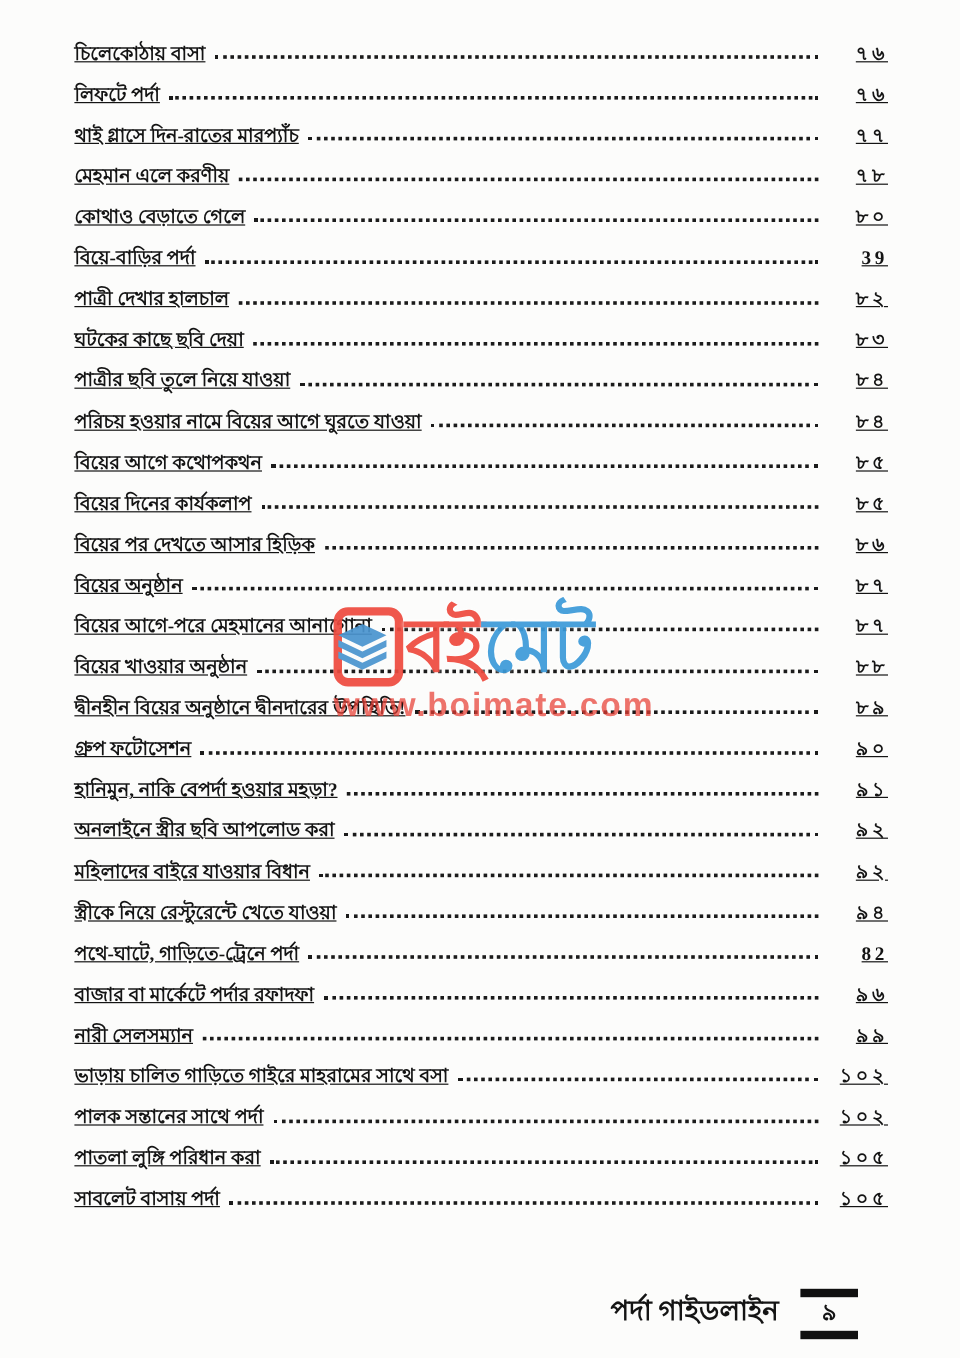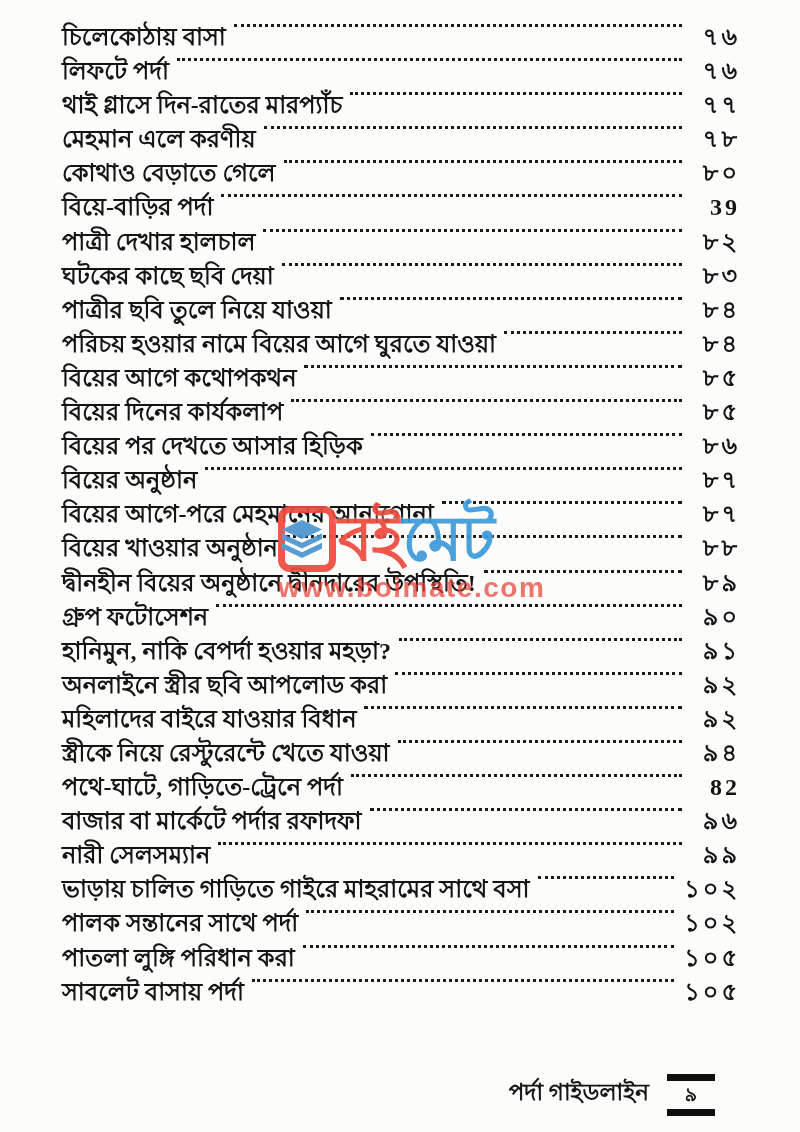--- a/index.html
+++ b/index.html
@@ -11,26 +11,27 @@
     font-family:"Liberation Serif", serif;
     color:#141414;
     overflow:hidden;
   }
   .toc {
     position:absolute;
     top:24px; left:62px; right:60px;
   }
   .row {
     display:flex;
-    align-items:flex-start;
+    align-items:flex-end;
     height:34.1px;
     box-sizing:border-box;
     padding-bottom:3px;
     font-weight:700;
-    font-size:24px;
+    font-size:16px;
+    text-decoration:underline;
   }
   .title {
     white-space:nowrap;
     line-height:1.15;
   }
   .leader {
     flex:1;
     border-bottom:3px dotted #1b1b1b;
     margin:0 10px 6px 8px;
     min-width:20px;

